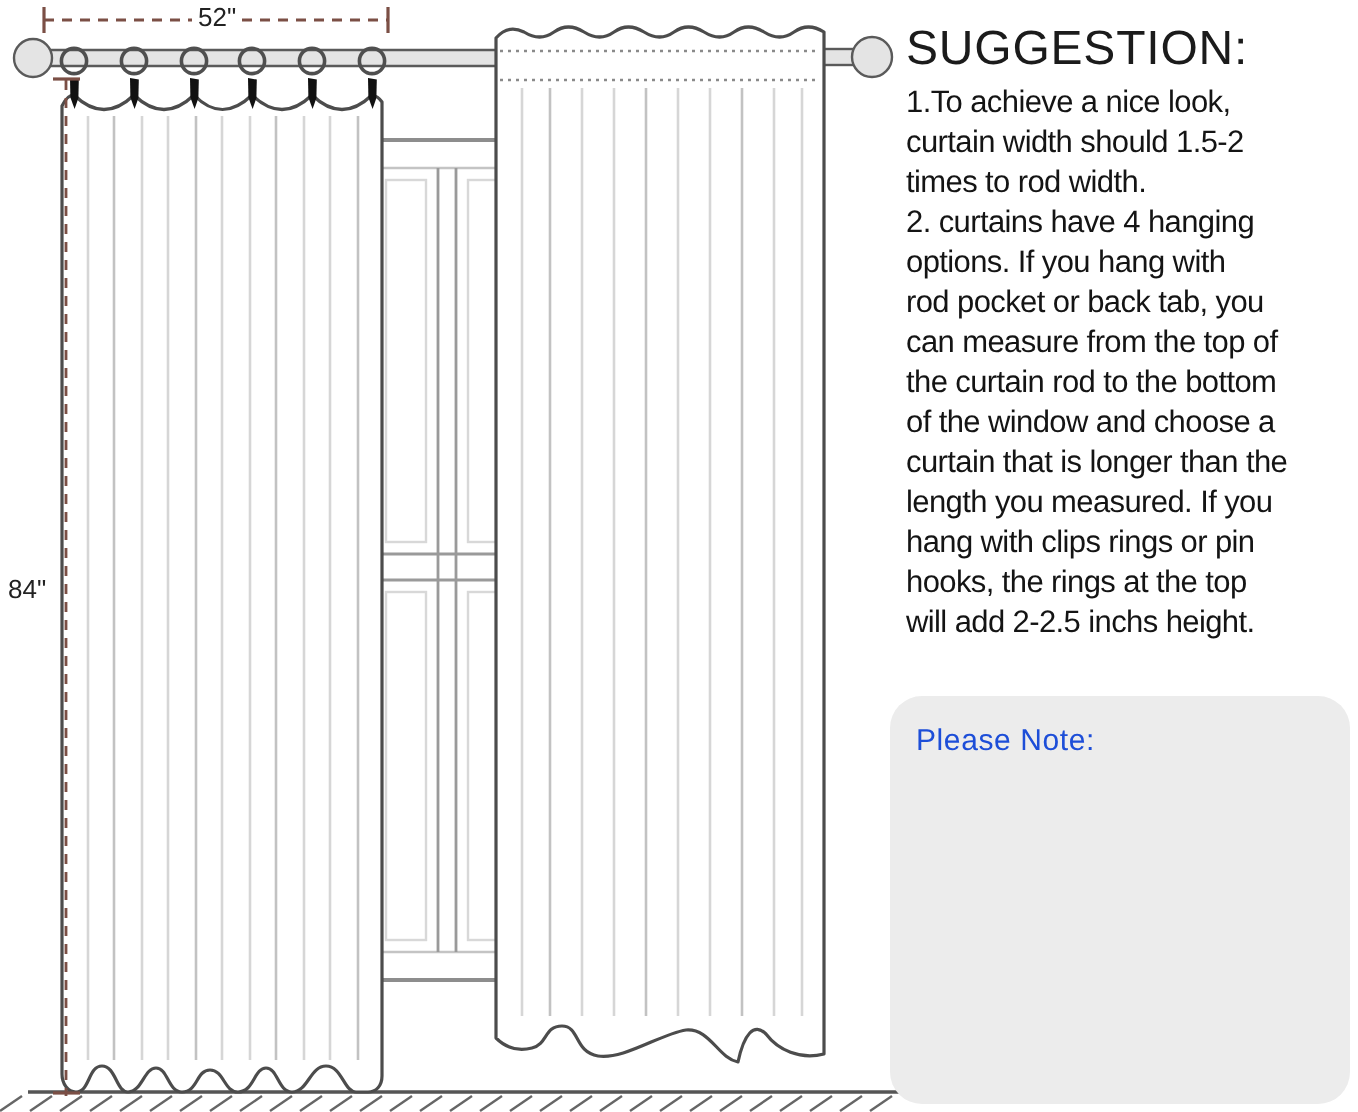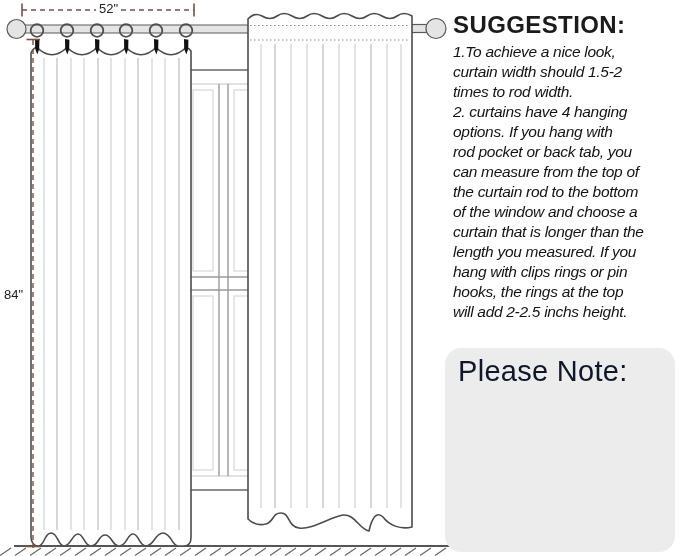--- a/index.html
+++ b/index.html
@@ -8,35 +8,35 @@
     font-family:"Liberation Sans",sans-serif;color:#1b1b1b;overflow:hidden;
   }
   .scene{position:absolute;left:0;top:0;width:455px;height:556px;}
   .scene svg{position:absolute;left:0;top:0;}
   .measure-label{
     position:absolute;background:#ffffff;padding:0 3px;font-size:13px;
     color:#222;line-height:14px;letter-spacing:0;
   }
   .textcol{position:absolute;left:453px;top:10px;width:226px;}
   .suggestion-title{
-    margin:0;font-size:24px;font-weight:700;letter-spacing:0.4px;
+    margin:0;font-size:24px;font-weight:400;letter-spacing:0.4px;
     color:#1b1b1b;line-height:30px;
   }
   .suggestion-body{
     margin:2px 0 12px 0;font-size:15.5px;line-height:20px;letter-spacing:-0.3px;
-    white-space:pre;color:#141414;font-style:italic;
+    white-space:pre;color:#141414;
   }
   .note-box{
     position:absolute;left:445px;top:348px;width:230px;height:204px;
     background:#ececec;border-radius:16px;box-sizing:border-box;
     padding:8px 0 0 13px;
   }
   .note-title{
-    margin:0;font-size:29px;font-weight:400;letter-spacing:0.3px;
-    line-height:30px;color:#0f172a;
+    margin:0;font-size:15px;font-weight:400;letter-spacing:0.3px;
+    line-height:30px;color:#1d4ed8;
   }
   .note-body{
     margin:3px 0 0 0;font-size:16px;line-height:22px;letter-spacing:-0.2px;
     white-space:pre;color:#141414;
   }
 </style>
 </head>
 <body>
 
 <div class="scene">

